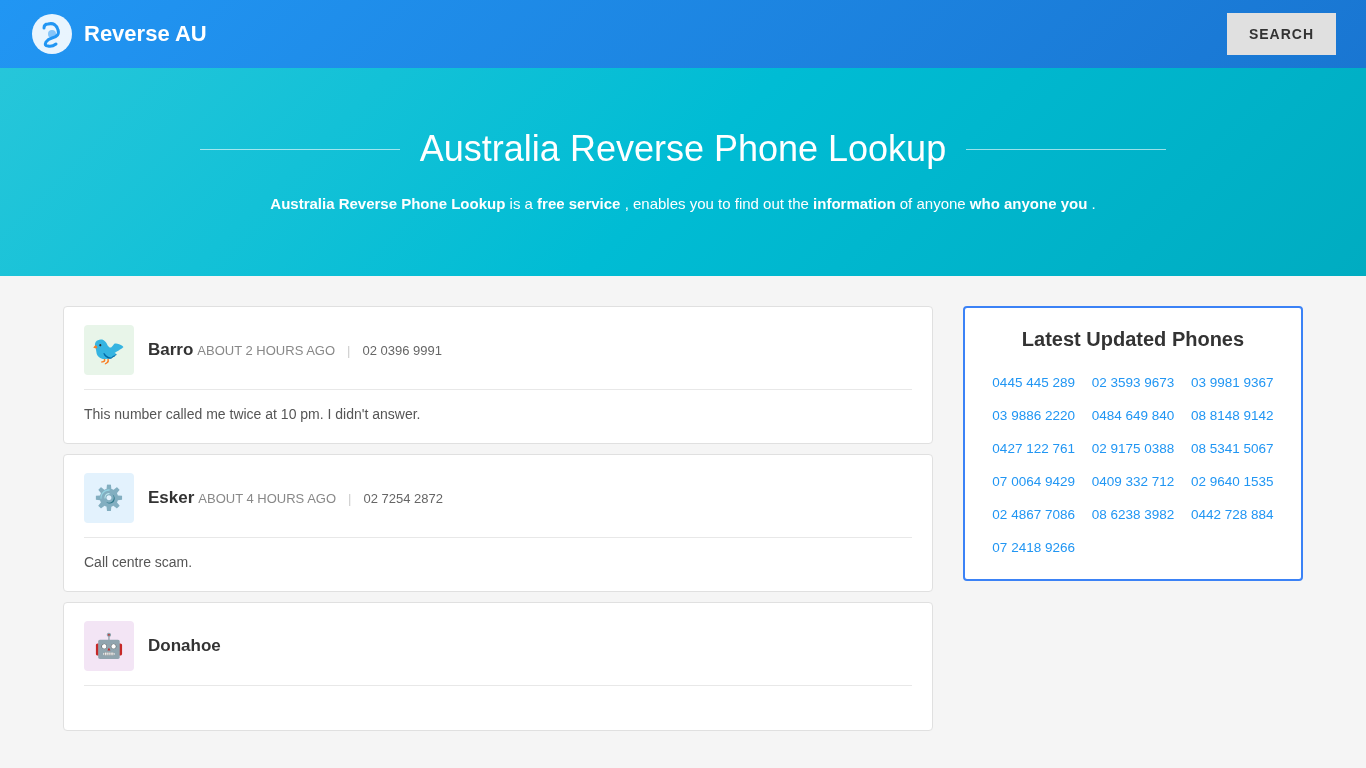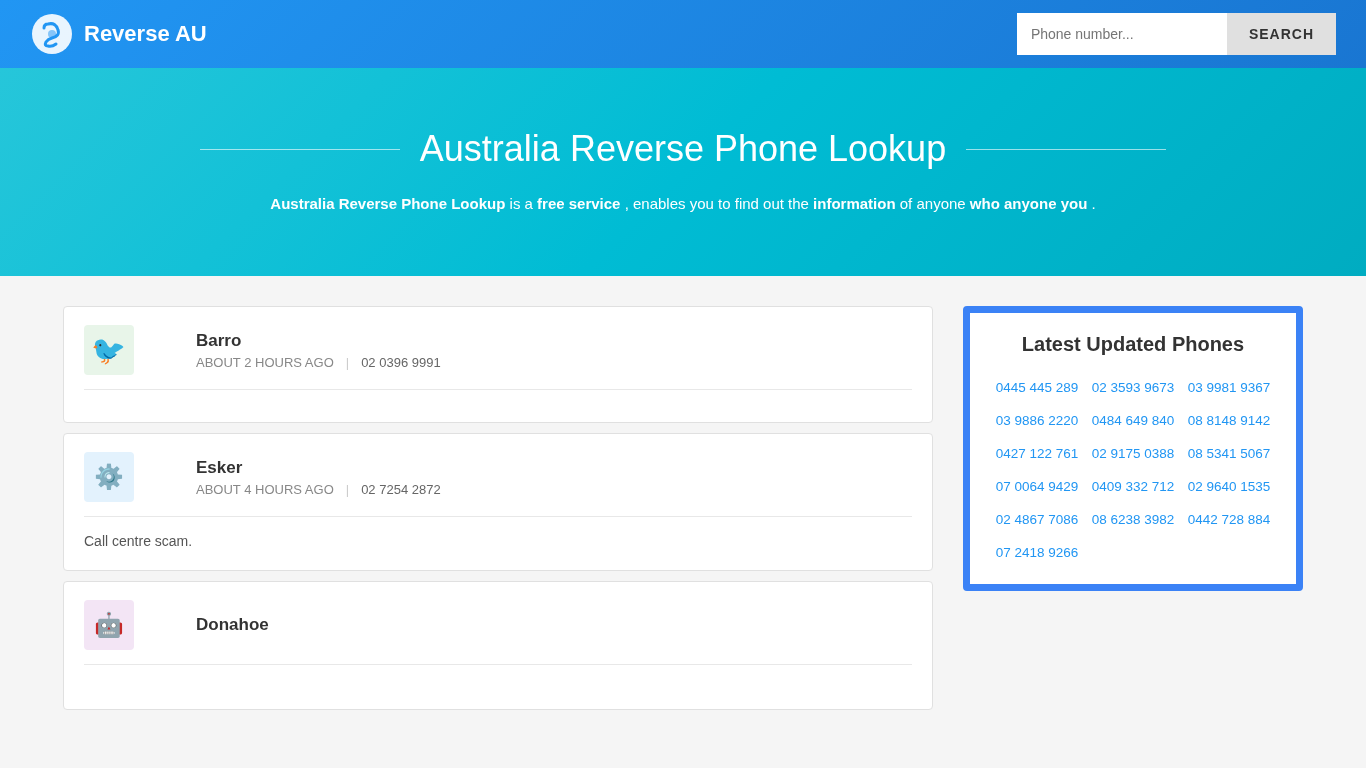--- a/index.html
+++ b/index.html
@@ -123,23 +123,22 @@
       border-radius: 4px;
       overflow: hidden;
       flex-shrink: 0;
       display: flex;
       align-items: center;
       justify-content: center;
       font-size: 28px;
     }
     .post-meta {
       display: flex;
-      flex-direction: column;
+      flex-direction: row;
       gap: 4px;
-      margin-left: 48px;
     }
     .post-username {
       font-size: 17px;
       font-weight: 600;
       color: #333;
     }
     .post-info {
       display: flex;
       align-items: center;
       gap: 12px;
@@ -158,21 +157,21 @@
       line-height: 1.5;
     }
 
     
     #sidebar {
       width: 340px;
       flex-shrink: 0;
     }
     #latest-phones-box {
       background: white;
-      border: 7px solid #3b82f6;
+      border: 2px solid #3b82f6;
       border-radius: 4px;
       padding: 20px 24px;
     }
     #latest-phones-title {
       font-size: 20px;
       font-weight: 600;
       color: #333;
       margin-bottom: 20px;
       text-align: center;
     }
@@ -195,21 +194,20 @@
 <header id="header">
   <div id="logo-area">
     <svg id="logo-icon" viewBox="0 0 44 44" xmlns="http://www.w3.org/2000/svg">
       <circle cx="22" cy="22" r="20" fill="white" opacity="0.9"></circle>
       <path d="M14 16 Q14 12 18 12 Q26 10 28 18 Q30 24 22 26 Q18 27 16 30 Q14 34 18 34 Q22 35 26 32" stroke="#2196f3" stroke-width="3" fill="none" stroke-linecap="round"></path>
       <circle cx="22" cy="22" r="4" fill="#2196f3" opacity="0.5"></circle>
     </svg>
     <span id="logo-text">Reverse AU</span>
   </div>
   <div id="search-area">
-    <input id="phone-input" type="text" placeholder="Phone number..." style="">
     <button id="search-button">SEARCH</button>
   </div>
 </header>
 
 <section id="hero">
   <div id="hero-title">
     <span id="hero-line-left"></span>
     <span>Australia Reverse Phone Lookup</span>
     <span id="hero-line-right"></span>
   </div>
@@ -234,20 +232,21 @@
         <div class="post-avatar" style="background:#e8f5e9;">🐦</div>
         <div class="post-meta">
           <span class="post-username">Barro</span>
           <div class="post-info">
             <span>ABOUT 2 HOURS AGO</span>
             <span class="post-info-divider">|</span>
             <span class="post-phone">02 0396 9991</span>
           </div>
         </div>
       </div>
+      <div class="post-body">This number called me twice at 10 pm. I didn't answer.</div>
     </div>
 
     <div class="post-card">
       <div class="post-header">
         <div class="post-avatar" style="background:#e3f2fd; font-size:24px;">⚙️</div>
         <div class="post-meta">
           <span class="post-username">Esker</span>
           <div class="post-info">
             <span>ABOUT 4 HOURS AGO</span>
             <span class="post-info-divider">|</span>

